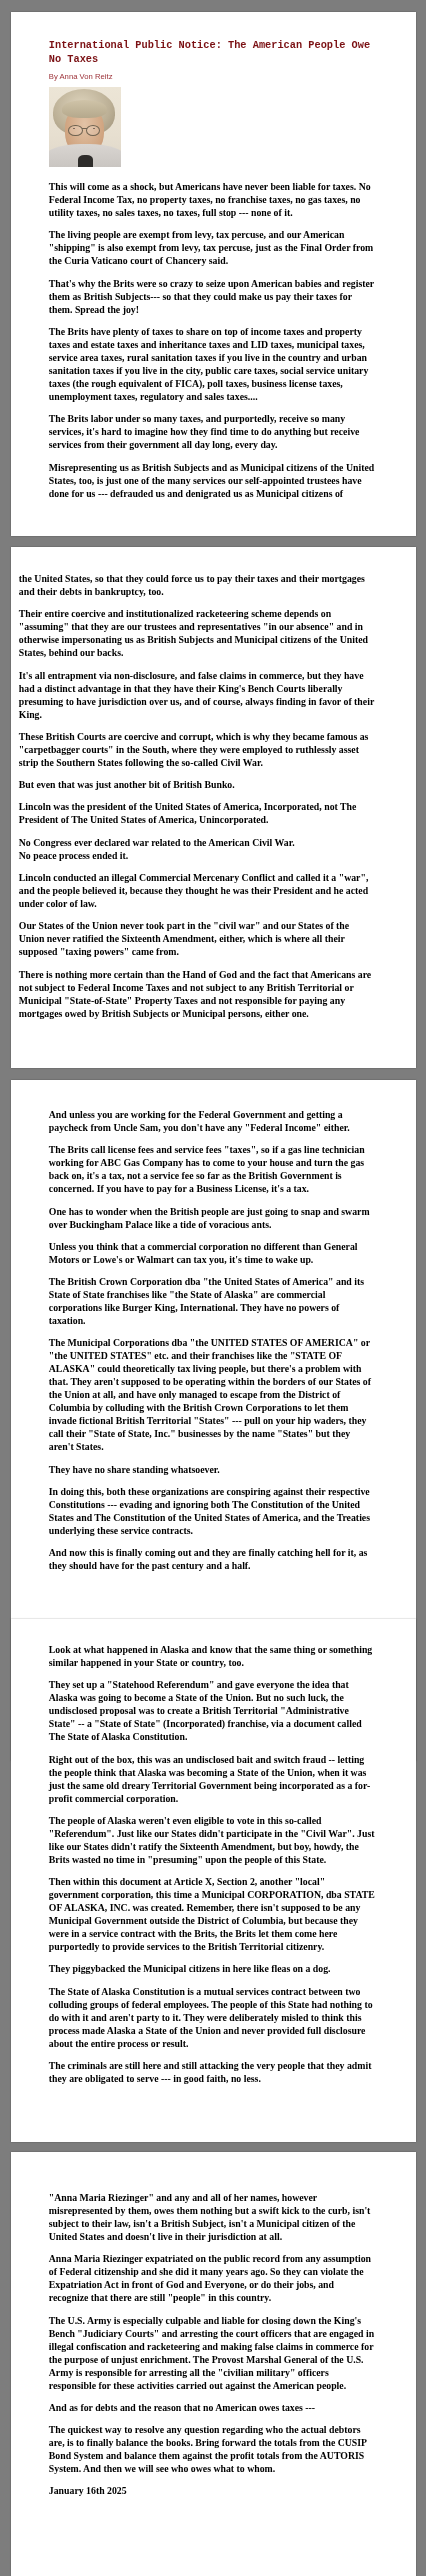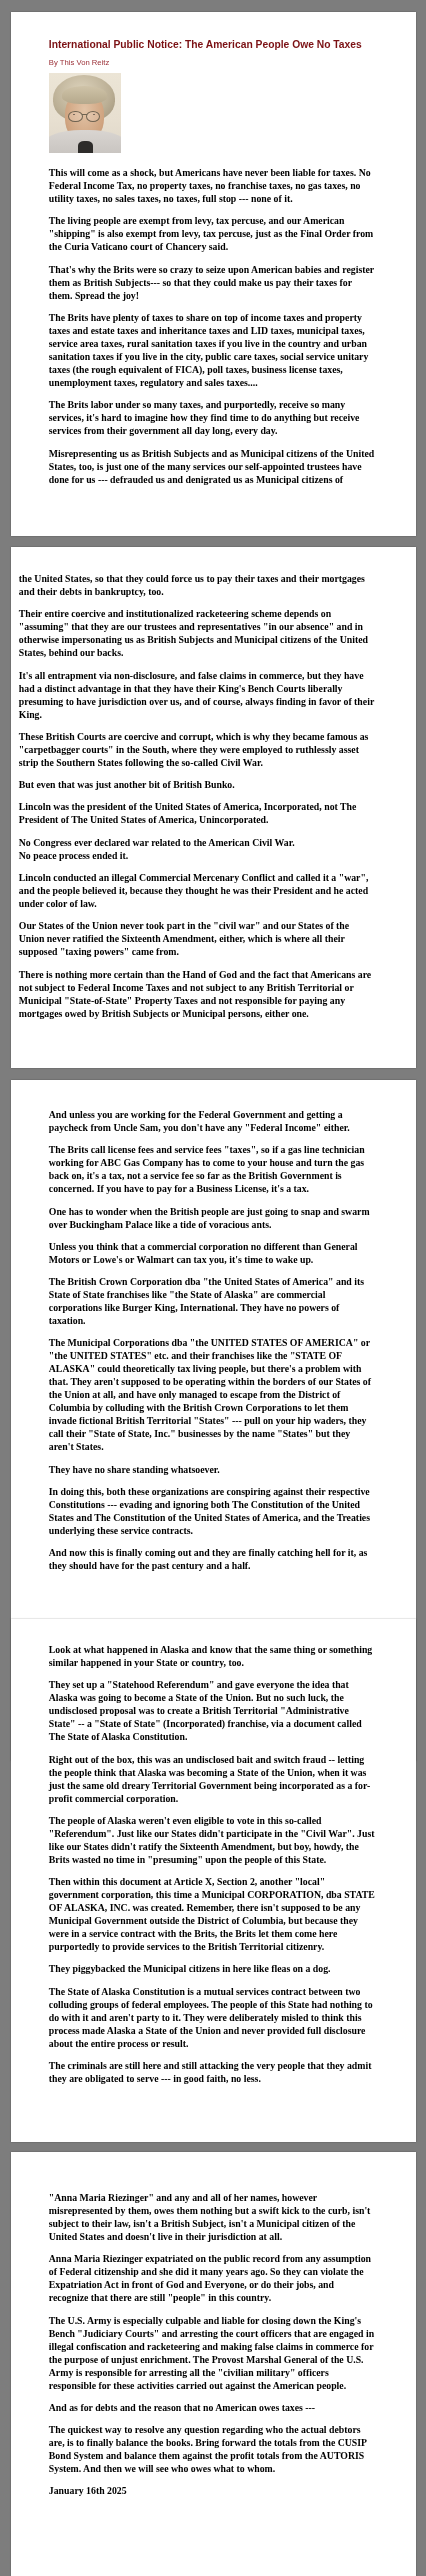--- a/index.html
+++ b/index.html
@@ -7,21 +7,21 @@
          font-family:"Liberation Serif",serif;}
   .paper{position:absolute;left:10.8px;width:405px;background:#ffffff;
          box-shadow:0 0 1.5px rgba(0,0,0,.35);box-sizing:border-box;
          padding-left:38px;padding-right:40px;overflow:hidden;}
   #paper1{top:12.4px;height:524px;padding-top:26px;}
   #paper2{top:547px;height:521px;padding-top:25px;padding-left:8px;}
   #paper3{top:1080px;height:681px;padding-top:28px;}
   #paper4{top:1619px;height:523px;padding-top:24px;}
   #paper5{top:2152px;height:526px;padding-top:39px;}
 
-  .post-title{font-family:Liberation Sans, sans-serif;font-weight:bold;
+  .post-title{font-family:Liberation Mono, monospace;font-weight:bold;
               font-size:10.3px;line-height:14px;color:#7b1114;margin:0 0 5.2px 0;}
   .byline{font-family:"Liberation Sans",sans-serif;font-size:7.7px;
           color:#9c3138;margin:0 0 6.2px 0;}
 
   .paper p{font-size:9.8px;line-height:13px;color:#000;margin:0 0 9.3px 0;font-weight:bold;}
   .paper p.multiline{white-space:pre-line;}
 
   
   .photo{position:relative;width:72px;height:80px;margin:0 0 13.4px 0;
          background:linear-gradient(180deg,#ece5d6 0%,#e7dfd0 60%,#ded6c8 100%);
@@ -53,21 +53,21 @@
   .issued{margin-bottom:9.3px;}
   .date-line{margin-bottom:15.5px;}
 </style>
 </head>
 <body>
 
 <div class="stage">
 
   <div class="paper" id="paper1">
     <h1 class="post-title">International Public Notice: The American People Owe No Taxes</h1>
-    <div class="byline">By This Von Reitz</div>
+    <div class="byline">By Anna Von Reitz</div>
 
     <div class="photo">
       <div class="hair"></div>
       <div class="face"></div>
       <div class="fringe"></div>
       <div class="eye left"></div>
       <div class="eye right"></div>
       <div class="glasses">
         <div class="lens left"></div>
         <div class="lens right"></div>

